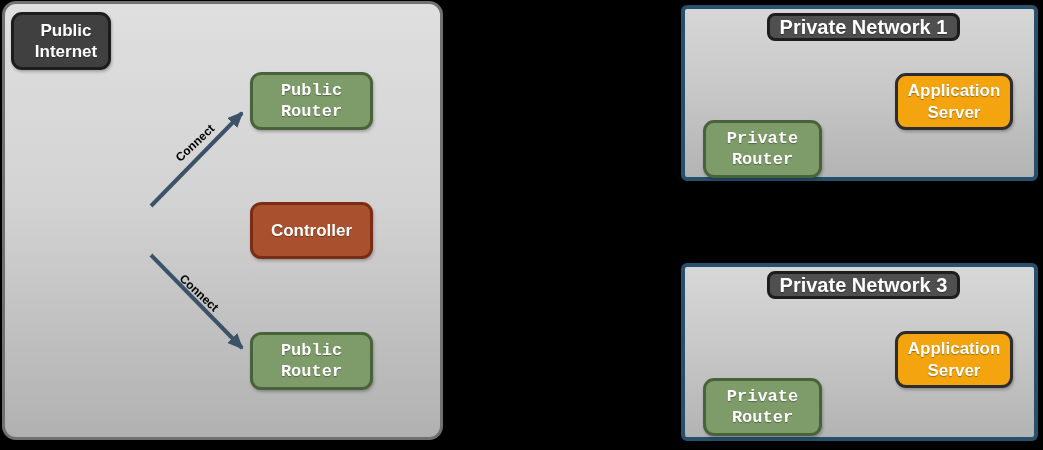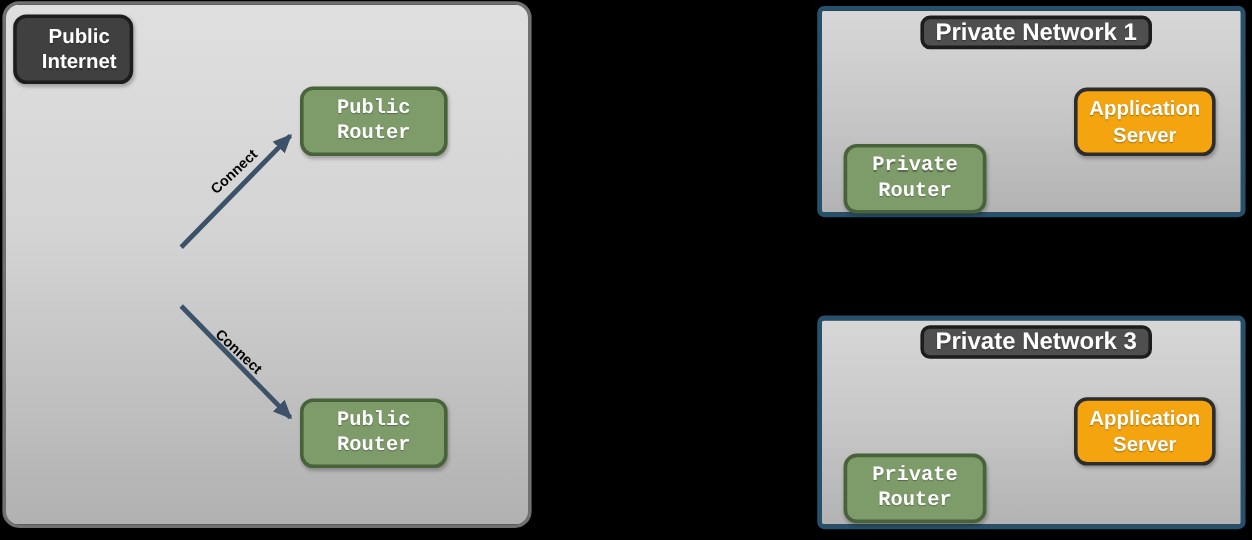--- a/index.html
+++ b/index.html
@@ -102,20 +102,21 @@
 </head>
 <body>
 
 <div class="stage">
 
   <div class="zone zone-public">
     <div class="node node-dark n-public-internet">Public Internet</div>
 
     <div class="node node-green n-public-router-top">Public Router</div>
 
+    <div class="node node-rust n-controller">Controller</div>
 
 
     <div class="node node-green n-public-router-bot">Public Router</div>
   </div>
 
   <svg class="arrow-layer" viewBox="0 0 1043 450" xmlns="http://www.w3.org/2000/svg">
     <defs>
       <marker id="ah" markerUnits="userSpaceOnUse" markerWidth="16" markerHeight="14" refX="14" refY="7" orient="auto">
         <polygon points="0,0 16,7 0,14" fill="#3c5268"></polygon>
       </marker>

